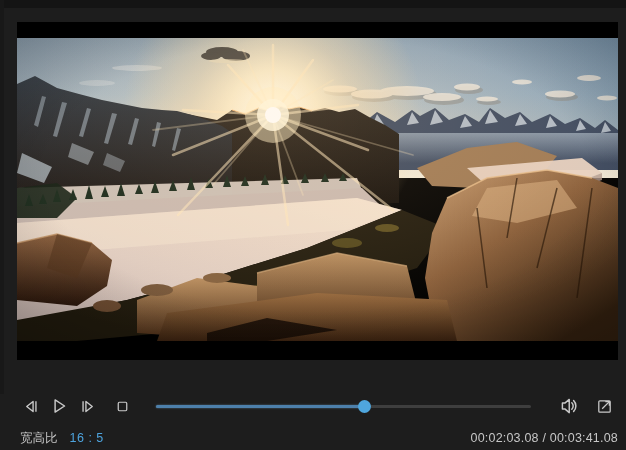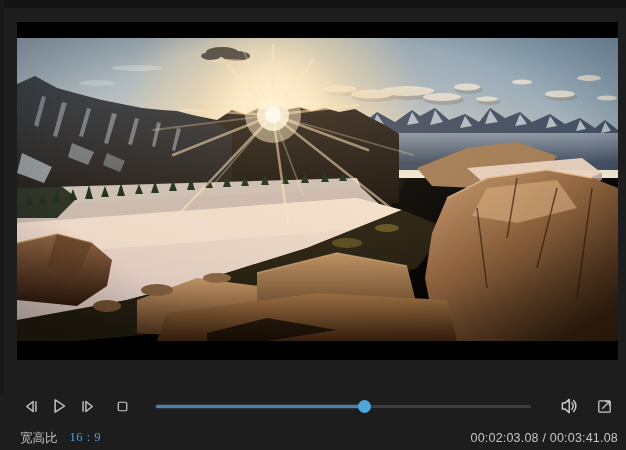--- a/index.html
+++ b/index.html
@@ -47,21 +47,21 @@
     background:#4fa6dd;transform:translate(-7px,0);cursor:grab;
   }
   .btn-vol{margin-right:8px;}
 
   
   .statusbar{
     position:absolute;left:17px;top:429px;width:601px;height:18px;
     display:flex;justify-content:space-between;align-items:center;
     font-size:12.5px;color:#c6c6c6;
   }
-  .aspect-wrap{display:flex;margin-left:3px;font-family:Liberation Serif, serif;}
+  .aspect-wrap{display:flex;align-items:center;margin-left:3px;}
   .aspect-value{color:#4da3dd;margin-left:12px;letter-spacing:.5px;}
   .time-display{color:#c6c6c6;letter-spacing:.2px;text-align:right;}
 </style>
 </head>
 <body>
 
 <div class="top-strip"></div>
 <div class="left-strip"></div>
 
 <div class="video-frame">
@@ -345,16 +345,16 @@
       <rect x="3.6" y="3.6" width="10.8" height="10.8" rx="1" fill="none" stroke="#c9c9c9" stroke-width="1.2"></rect>
       <line x1="6.8" y1="11.2" x2="13.6" y2="4.4" stroke="#c9c9c9" stroke-width="1.2"></line>
       <polyline points="9.8,4.4 13.6,4.4 13.6,8.2" fill="none" stroke="#c9c9c9" stroke-width="1.2"></polyline>
     </svg>
   </button>
 </div>
 
 <div class="statusbar">
   <div class="aspect-wrap">
     <span>宽高比</span>
-    <span class="aspect-value">16 : 9</span>
+    <span class="aspect-value">16 : 5</span>
   </div>
   <div class="time-display">00:02:03.08 / 00:03:41.08</div>
 </div>
 
 </body></html>

